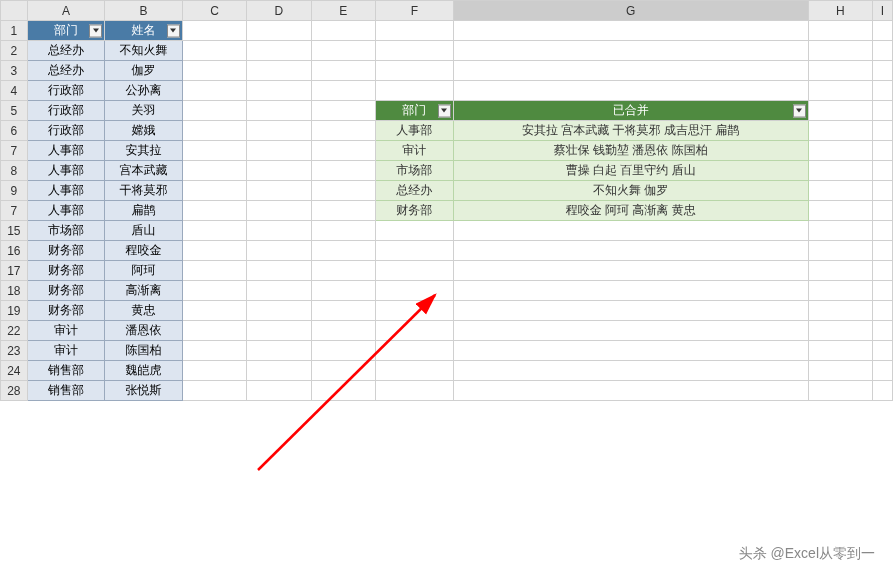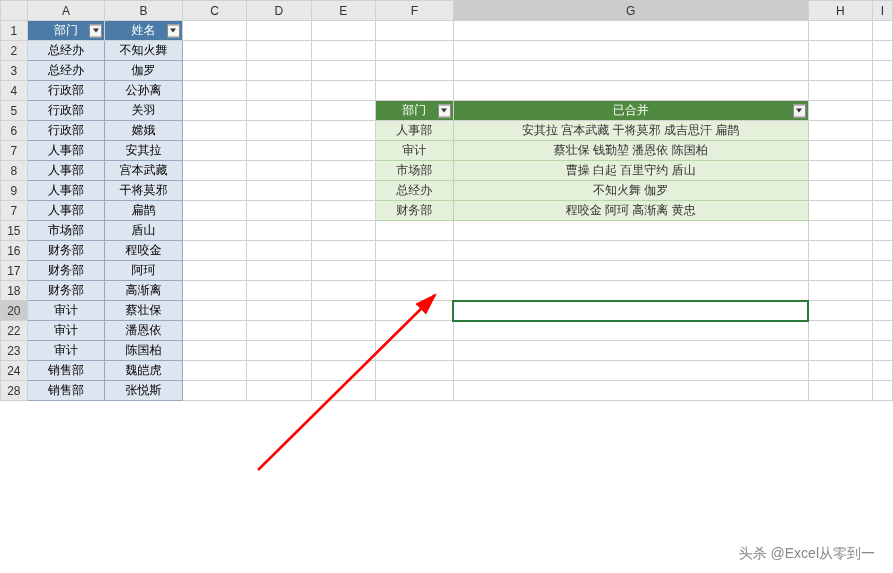--- a/index.html
+++ b/index.html
@@ -315,28 +315,28 @@
         <td class="datacell">高渐离</td>
         <td></td>
         <td></td>
         <td></td>
         <td></td>
         <td></td>
         <td></td>
         <td></td>
       </tr>
       <tr>
-        <td class="rowhdr sel">20</td>
-        <td class="datacell">审计</td>
-        <td class="datacell">蔡壮保</td>
-        <td></td>
-        <td></td>
-        <td></td>
-        <td></td>
-        <td class="selcell"></td>
+        <td class="rowhdr">19</td>
+        <td class="datacell">财务部</td>
+        <td class="datacell">黄忠</td>
+        <td></td>
+        <td></td>
+        <td></td>
+        <td></td>
+        <td></td>
         <td></td>
         <td></td>
       </tr>
       <tr>
         <td class="rowhdr">22</td>
         <td class="datacell">审计</td>
         <td class="datacell">潘恩依</td>
         <td></td>
         <td></td>
         <td></td>

